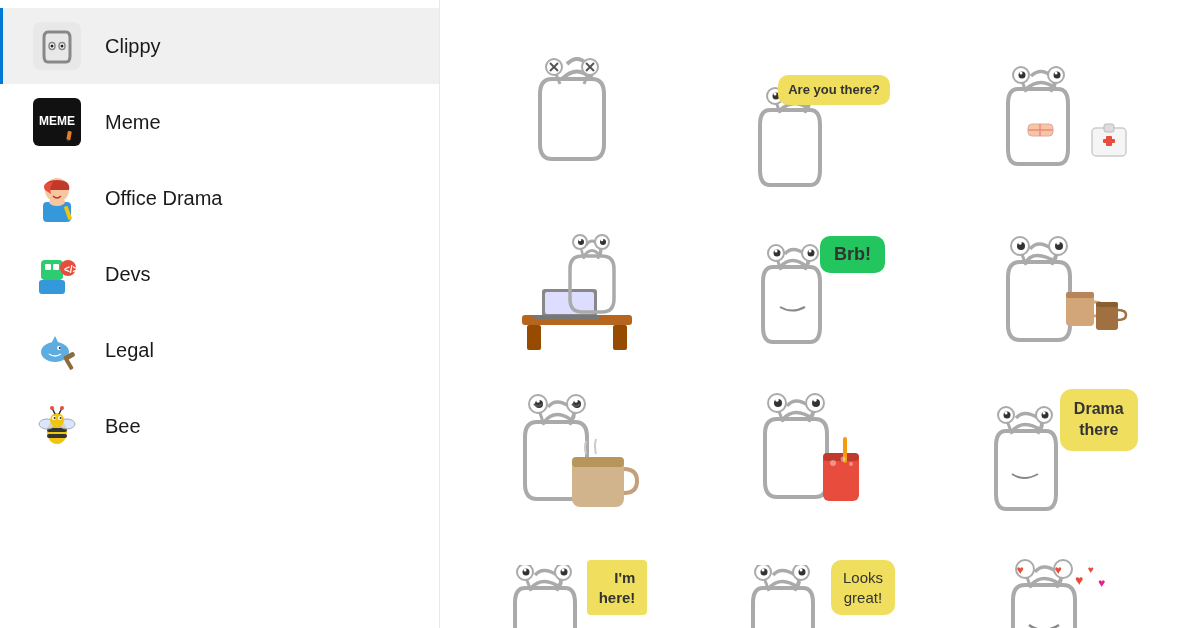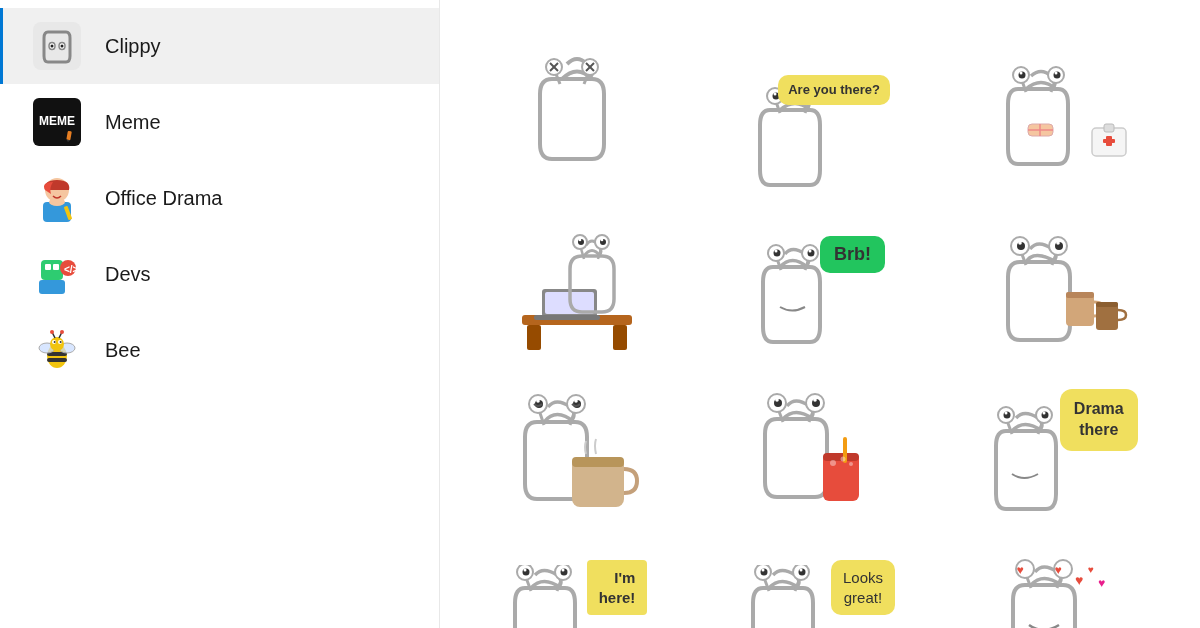--- a/index.html
+++ b/index.html
@@ -156,20 +156,36 @@
         <rect x="12" y="14" width="6" height="6" rx="1" fill="#fff"></rect>
         <rect x="20" y="14" width="6" height="6" rx="1" fill="#fff"></rect>
         <rect x="6" y="30" width="26" height="14" rx="3" fill="#3498db"></rect>
         <circle cx="35" cy="18" r="8" fill="#e74c3c"></circle>
         <text x="31" y="23" font-size="10" fill="#fff" font-weight="bold">&lt;/&gt;</text>
       </svg>
     </div>
     <span class="item-label">Devs</span>
   </div>
 
+  <div class="sidebar-item">
+    <div class="item-icon">
+      <svg width="48" height="48" viewBox="0 0 48 48">
+
+        <ellipse cx="22" cy="26" rx="14" ry="10" fill="#5dade2"></ellipse>
+        <polygon points="22,10 16,22 28,22" fill="#5dade2"></polygon>
+        <circle cx="26" cy="22" r="2" fill="#fff"></circle>
+        <circle cx="26.8" cy="22" r="1" fill="#222"></circle>
+        <path d="M16 28 Q22 32 28 28" stroke="#fff" stroke-width="1.5" fill="none"></path>
+
+        <rect x="30" y="28" width="12" height="5" rx="2" fill="#8e6b3e" transform="rotate(-30 36 30)"></rect>
+        <rect x="34" y="32" width="4" height="12" rx="1" fill="#8e6b3e" transform="rotate(-30 36 38)"></rect>
+      </svg>
+    </div>
+    <span class="item-label">Legal</span>
+  </div>
 
 
   <div class="sidebar-item">
     <div class="item-icon">
       <svg width="48" height="48" viewBox="0 0 48 48">
 
         <ellipse cx="24" cy="30" rx="10" ry="12" fill="#f1c40f"></ellipse>
         <rect x="14" y="26" width="20" height="4" rx="2" fill="#333"></rect>
         <rect x="14" y="32" width="20" height="4" rx="2" fill="#333"></rect>
 

